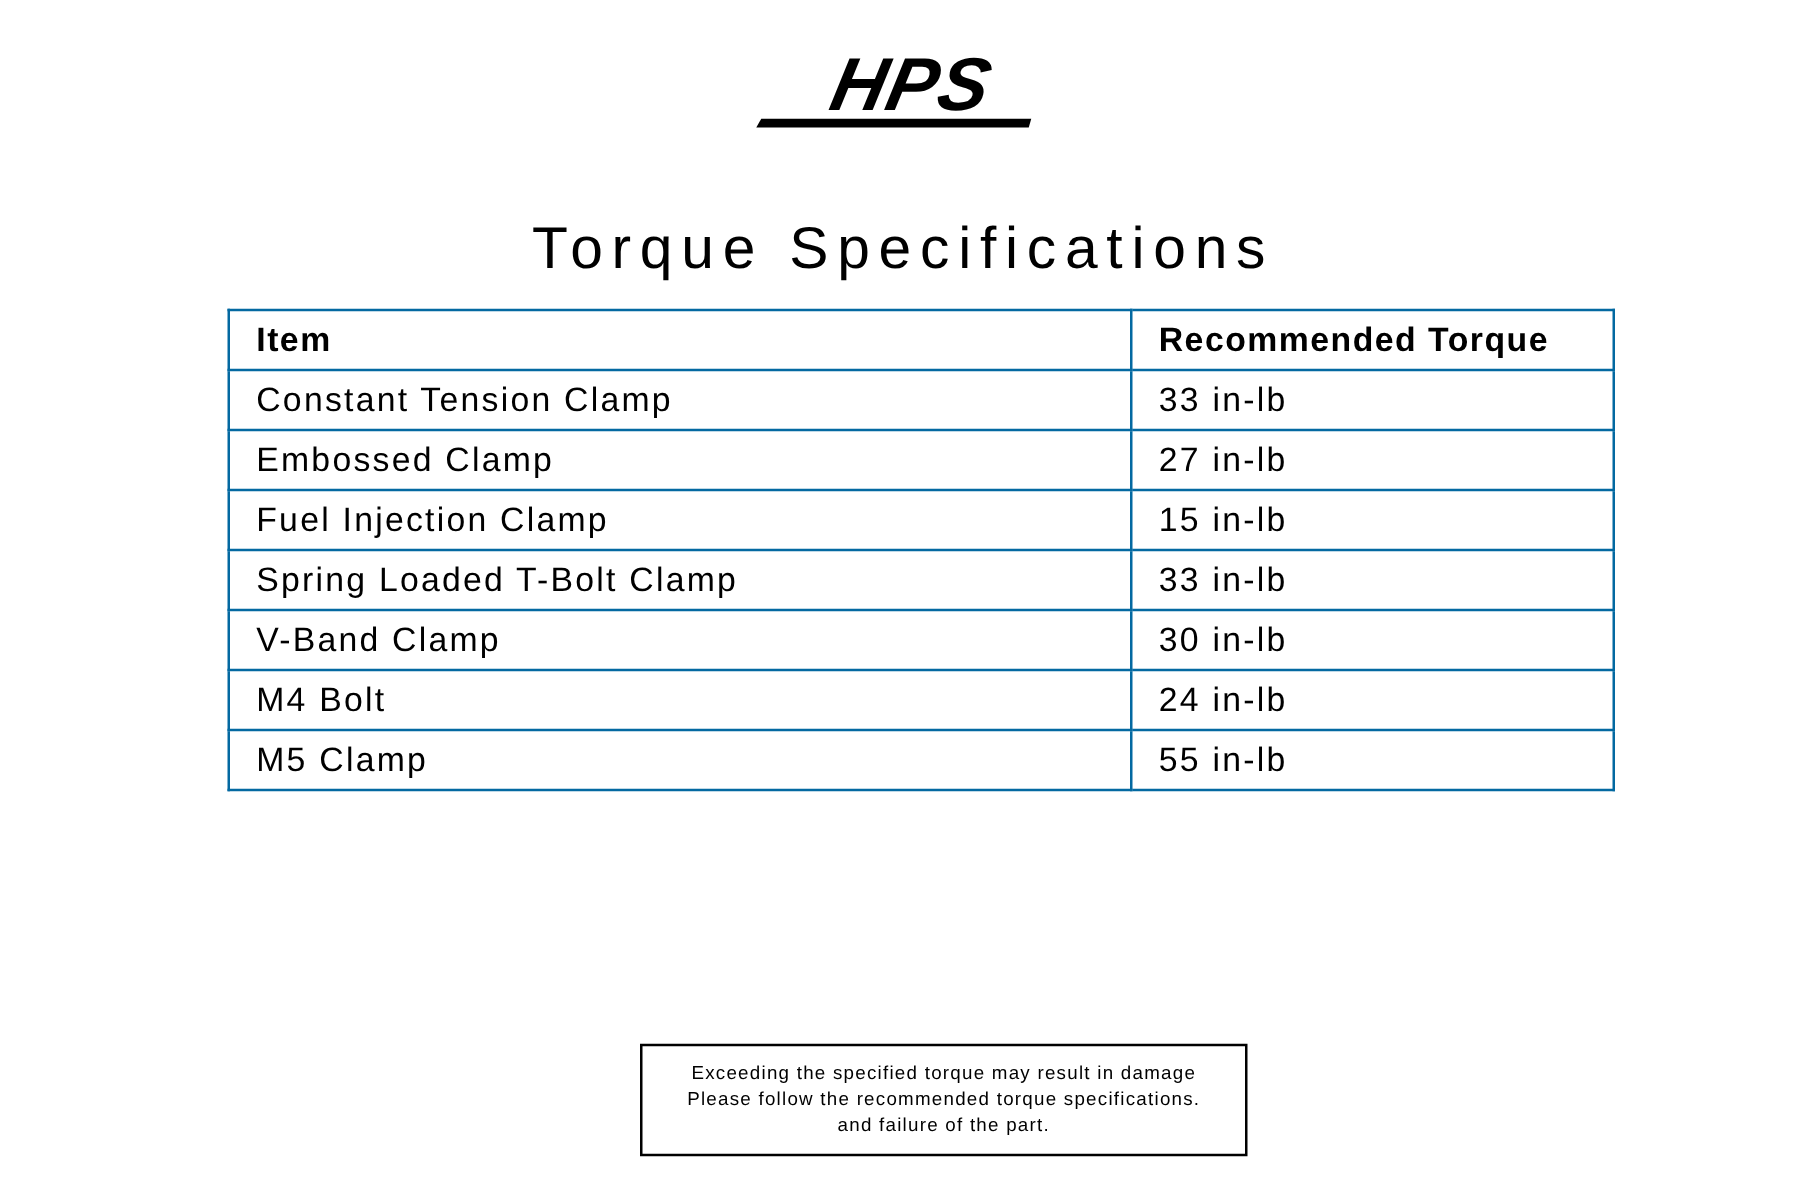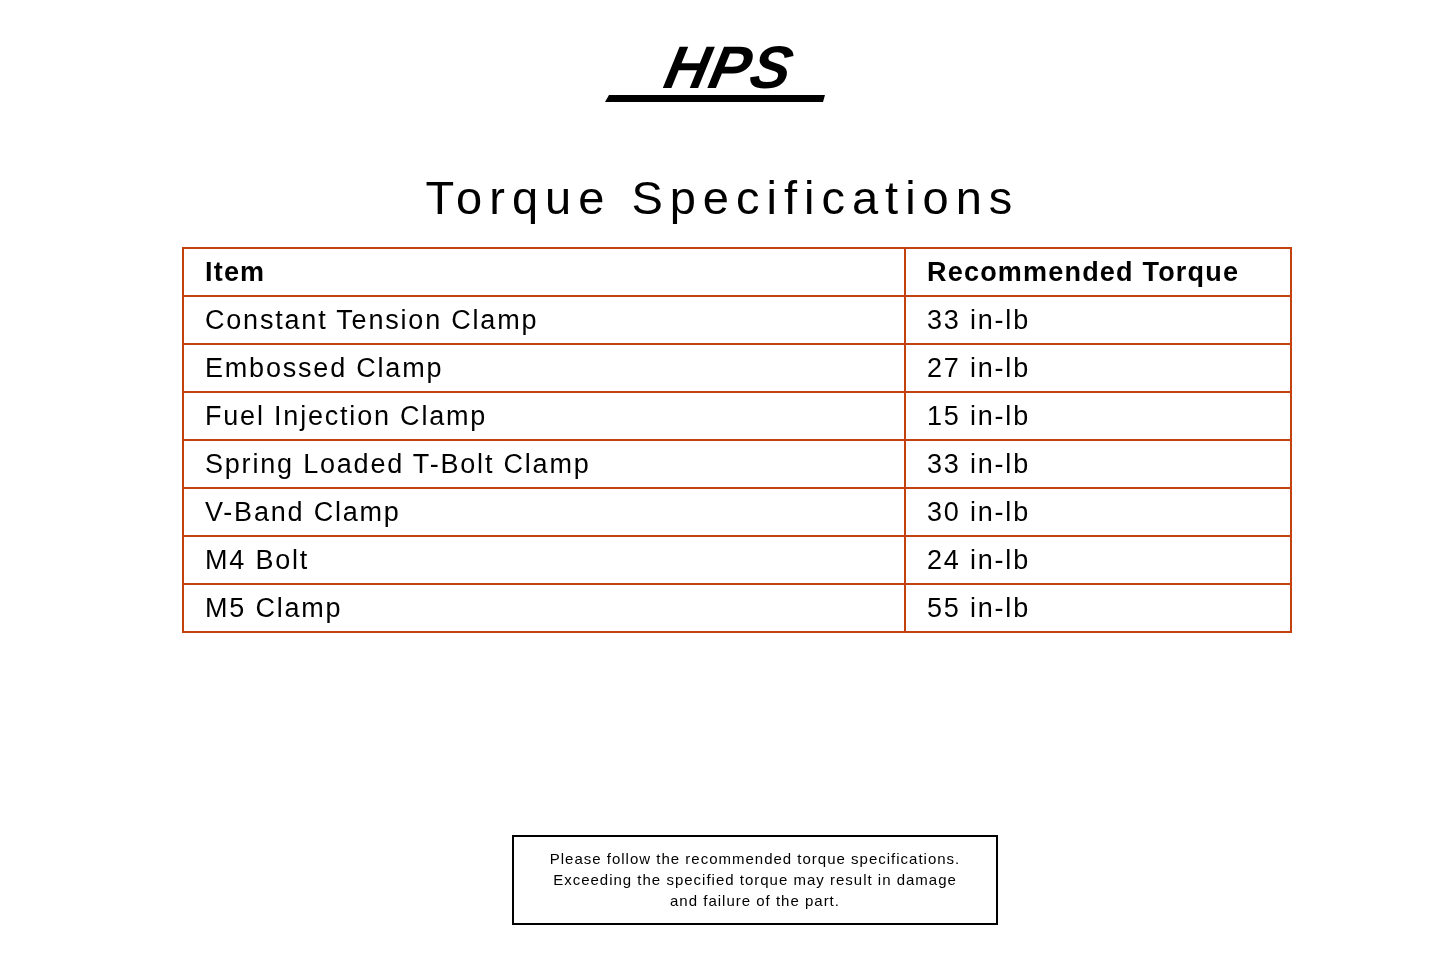--- a/index.html
+++ b/index.html
@@ -43,21 +43,21 @@
     position: absolute;
     top: 247px;
     left: 182px;
     width: 1108px;
     border-collapse: collapse;
     table-layout: fixed;
   }
   .spec-table col.c-item   { width: 722px; }
   .spec-table col.c-torque { width: 386px; }
   .spec-table th, .spec-table td {
-    border: 2px solid #c2410c;
+    border: 2px solid #0369a1;
     height: 48px;
     font-size: 27px;
     letter-spacing: 1.8px;
     text-align: left;
     vertical-align: middle;
     padding: 0 8px 0 21px;
     white-space: nowrap;
     overflow: hidden;
   }
   .spec-table th {
@@ -132,18 +132,18 @@
         <td>24 in-lb</td>
       </tr>
       <tr>
         <td>M5 Clamp</td>
         <td>55 in-lb</td>
       </tr>
     </tbody>
   </table>
 
   <div class="note-box">
+    <div>Exceeding the specified torque may result in damage</div>
     <div>Please follow the recommended torque specifications.</div>
-    <div>Exceeding the specified torque may result in damage</div>
     <div>and failure of the part.</div>
   </div>
 
 </div>
 
 </body></html>

